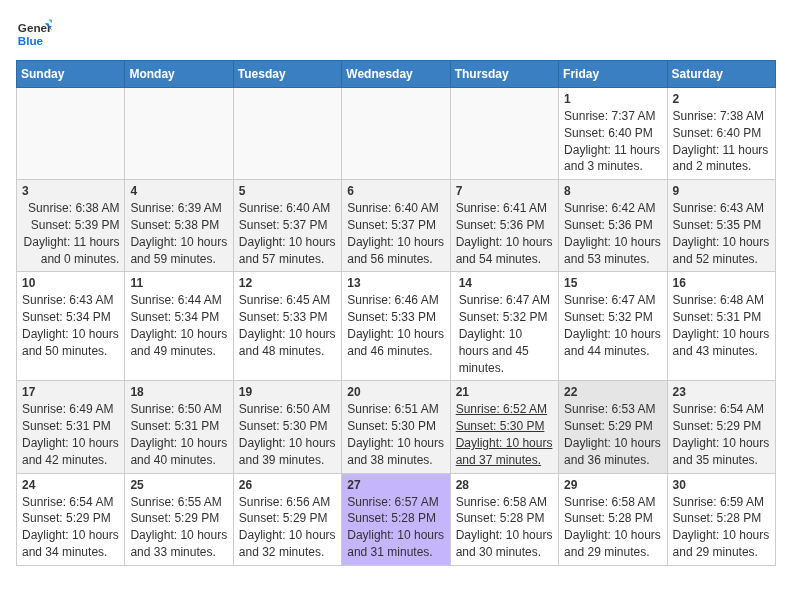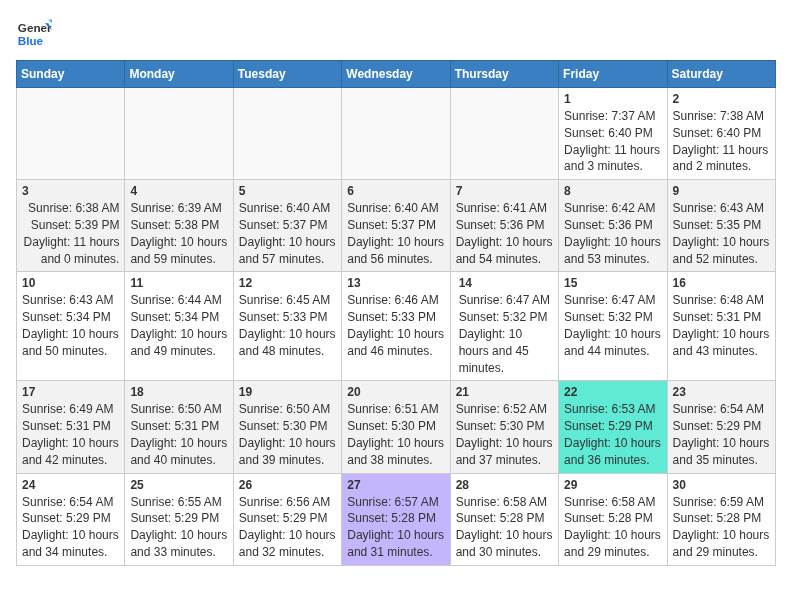--- a/index.html
+++ b/index.html
@@ -245,25 +245,25 @@
 Daylight: 10 hours and 39 minutes.</div>
         </td>
         <td style="background: rgb(242, 242, 242);">
           <span class="day-number">20</span>
           <div class="day-info" style="white-space: pre-line;">Sunrise: 6:51 AM
 Sunset: 5:30 PM
 Daylight: 10 hours and 38 minutes.</div>
         </td>
         <td style="background: rgb(242, 242, 242);">
           <span class="day-number">21</span>
-          <div class="day-info" style="white-space: pre-line;">Sunrise: 6:52 AM
+          <div class="day-info" style="white-space: pre-line; text-decoration: underline;">Sunrise: 6:52 AM
 Sunset: 5:30 PM
 Daylight: 10 hours and 37 minutes.</div>
         </td>
-        <td style="background: #5eead4;">
+        <td style="background: #e5e5e5;">
           <span class="day-number">22</span>
           <div class="day-info" style="white-space: pre-line;">Sunrise: 6:53 AM
 Sunset: 5:29 PM
 Daylight: 10 hours and 36 minutes.</div>
         </td>
         <td style="background: rgb(242, 242, 242);">
           <span class="day-number">23</span>
           <div class="day-info" style="white-space: pre-line;">Sunrise: 6:54 AM
 Sunset: 5:29 PM
 Daylight: 10 hours and 35 minutes.</div>

